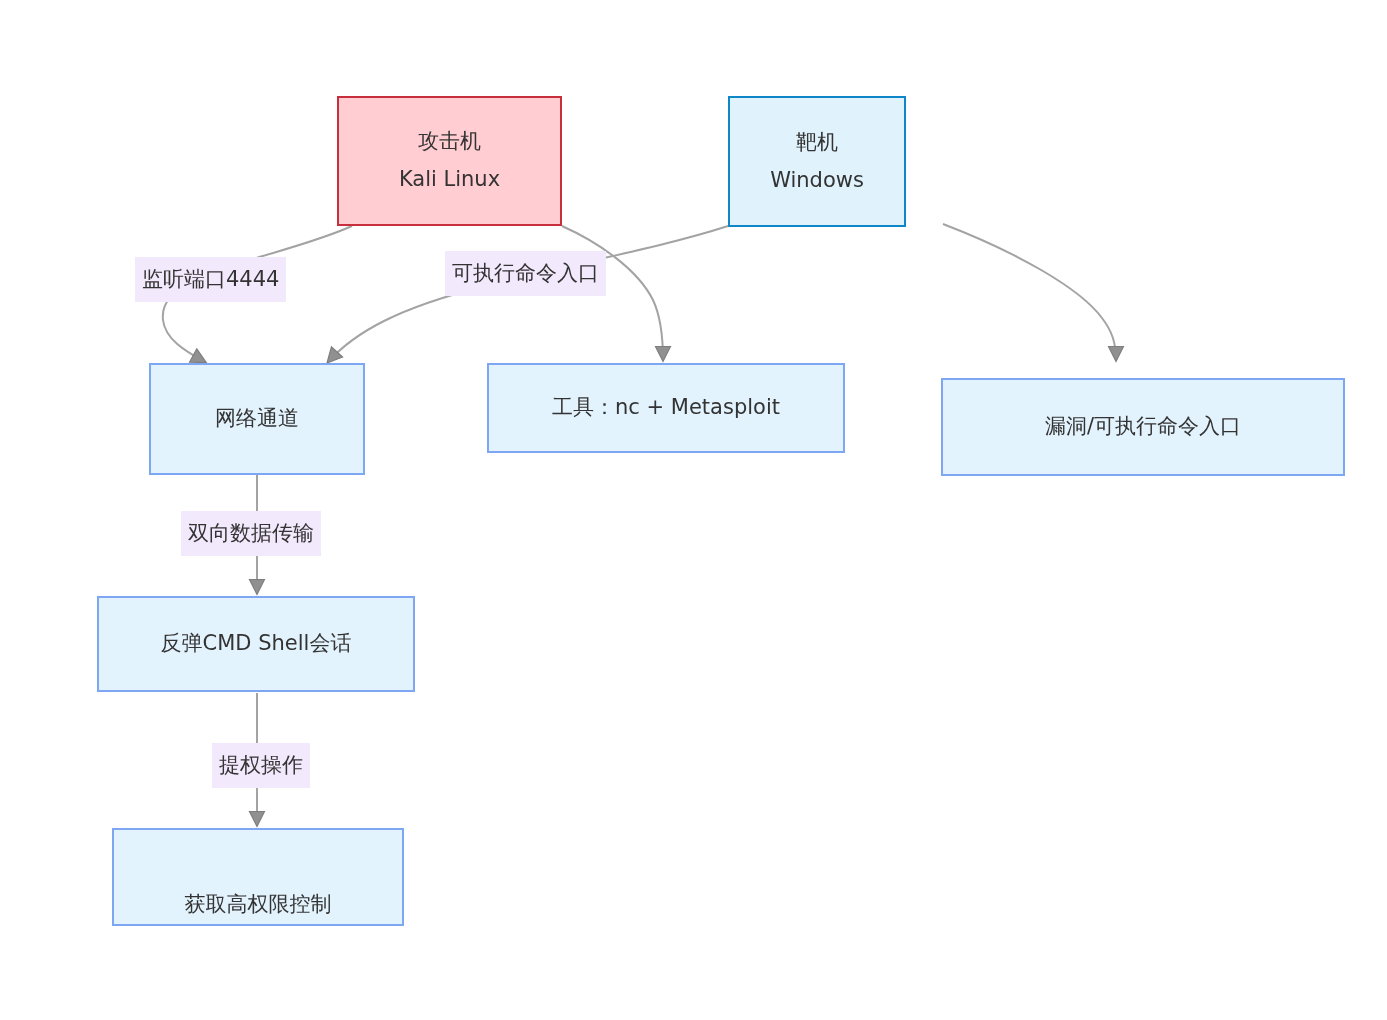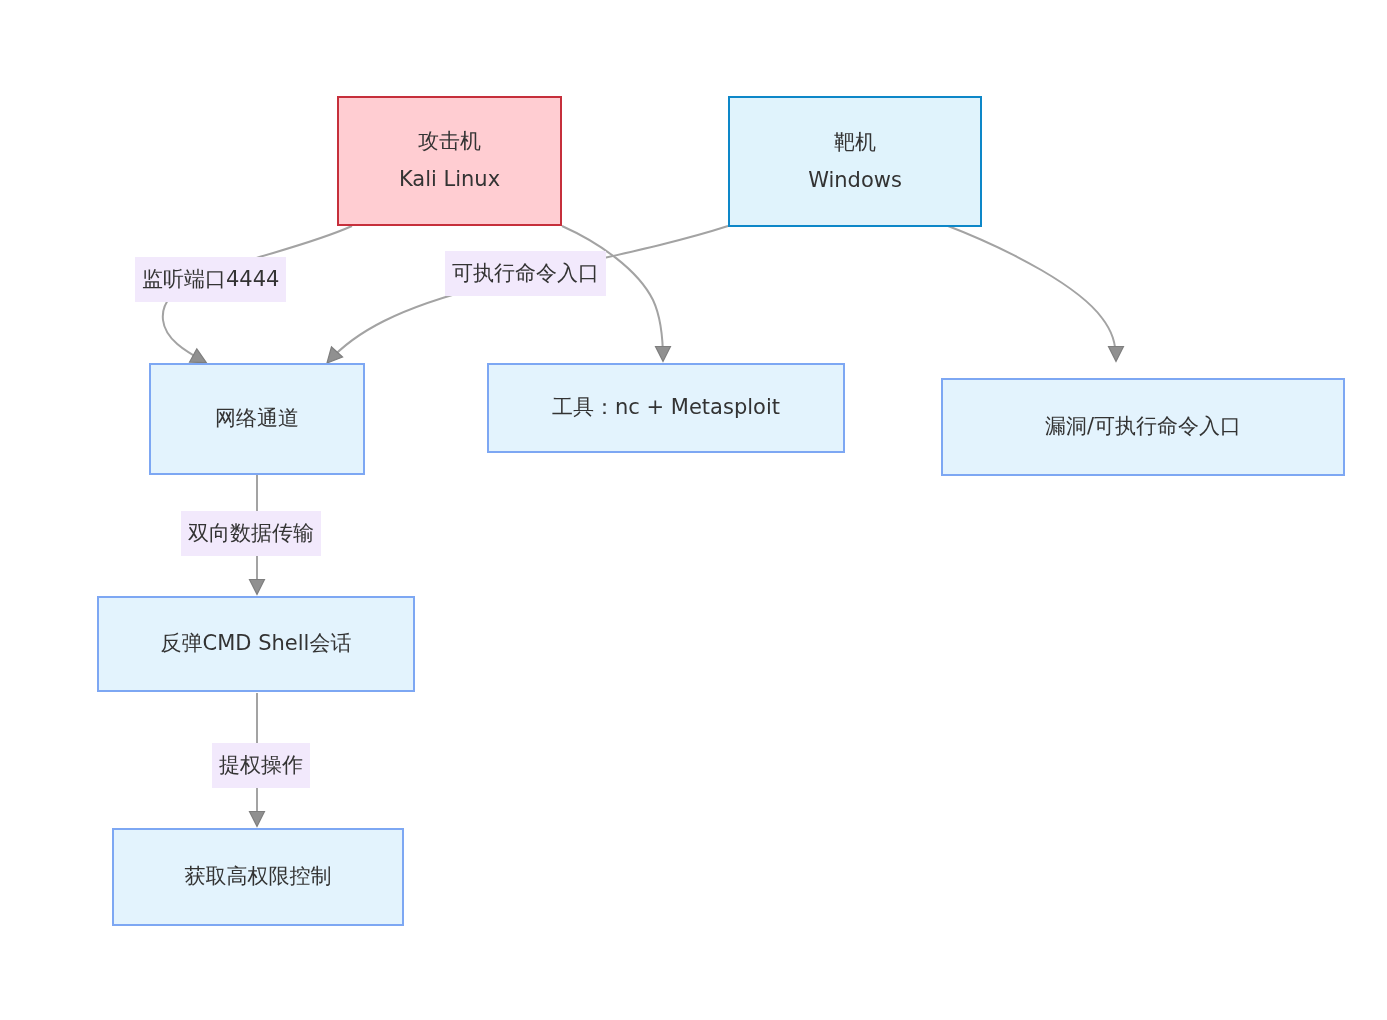--- a/index.html
+++ b/index.html
@@ -51,26 +51,26 @@
   .edge-label {
     position: absolute;
     background: var(--label-bg, #f2e9fc);
     font-size: 21px;
     line-height: 1.1;
     padding: 11px 7px;
     white-space: nowrap;
   }
   
   #node-attacker { left: 337px; top: 96px;  width: 225px; height: 130px; }
-  #node-target   { left: 728px; top: 96px;  width: 254px; height: 131px; }
+  #node-target   { left: 728px; top: 96px;  width: 178px; height: 131px; }
   #node-channel  { left: 149px; top: 363px; width: 216px; height: 112px;  }
   #node-tools    { left: 487px; top: 363px; width: 358px; height: 90px;  }
   #node-vuln     { left: 941px; top: 362px; width: 404px; height: 98px; margin-top: 16px;  }
   #node-shell    { left: 97px;  top: 596px; width: 318px; height: 96px;  }
-  #node-priv     { left: 112px; top: 828px; width: 292px; height: 98px;  }
+  #node-priv     { left: 112px; top: 828px; width: 292px; height: 98px; justify-content: flex-end;  }
 
   #label-listen   { left: 135px; top: 257px; }
   #label-initiate { left: 445px; top: 251px; }
   #label-bidir    { left: 181px; top: 511px; }
   #label-privop   { left: 212px; top: 743px; }
 </style>
 </head>
 <body>
 
 <div class="canvas">

